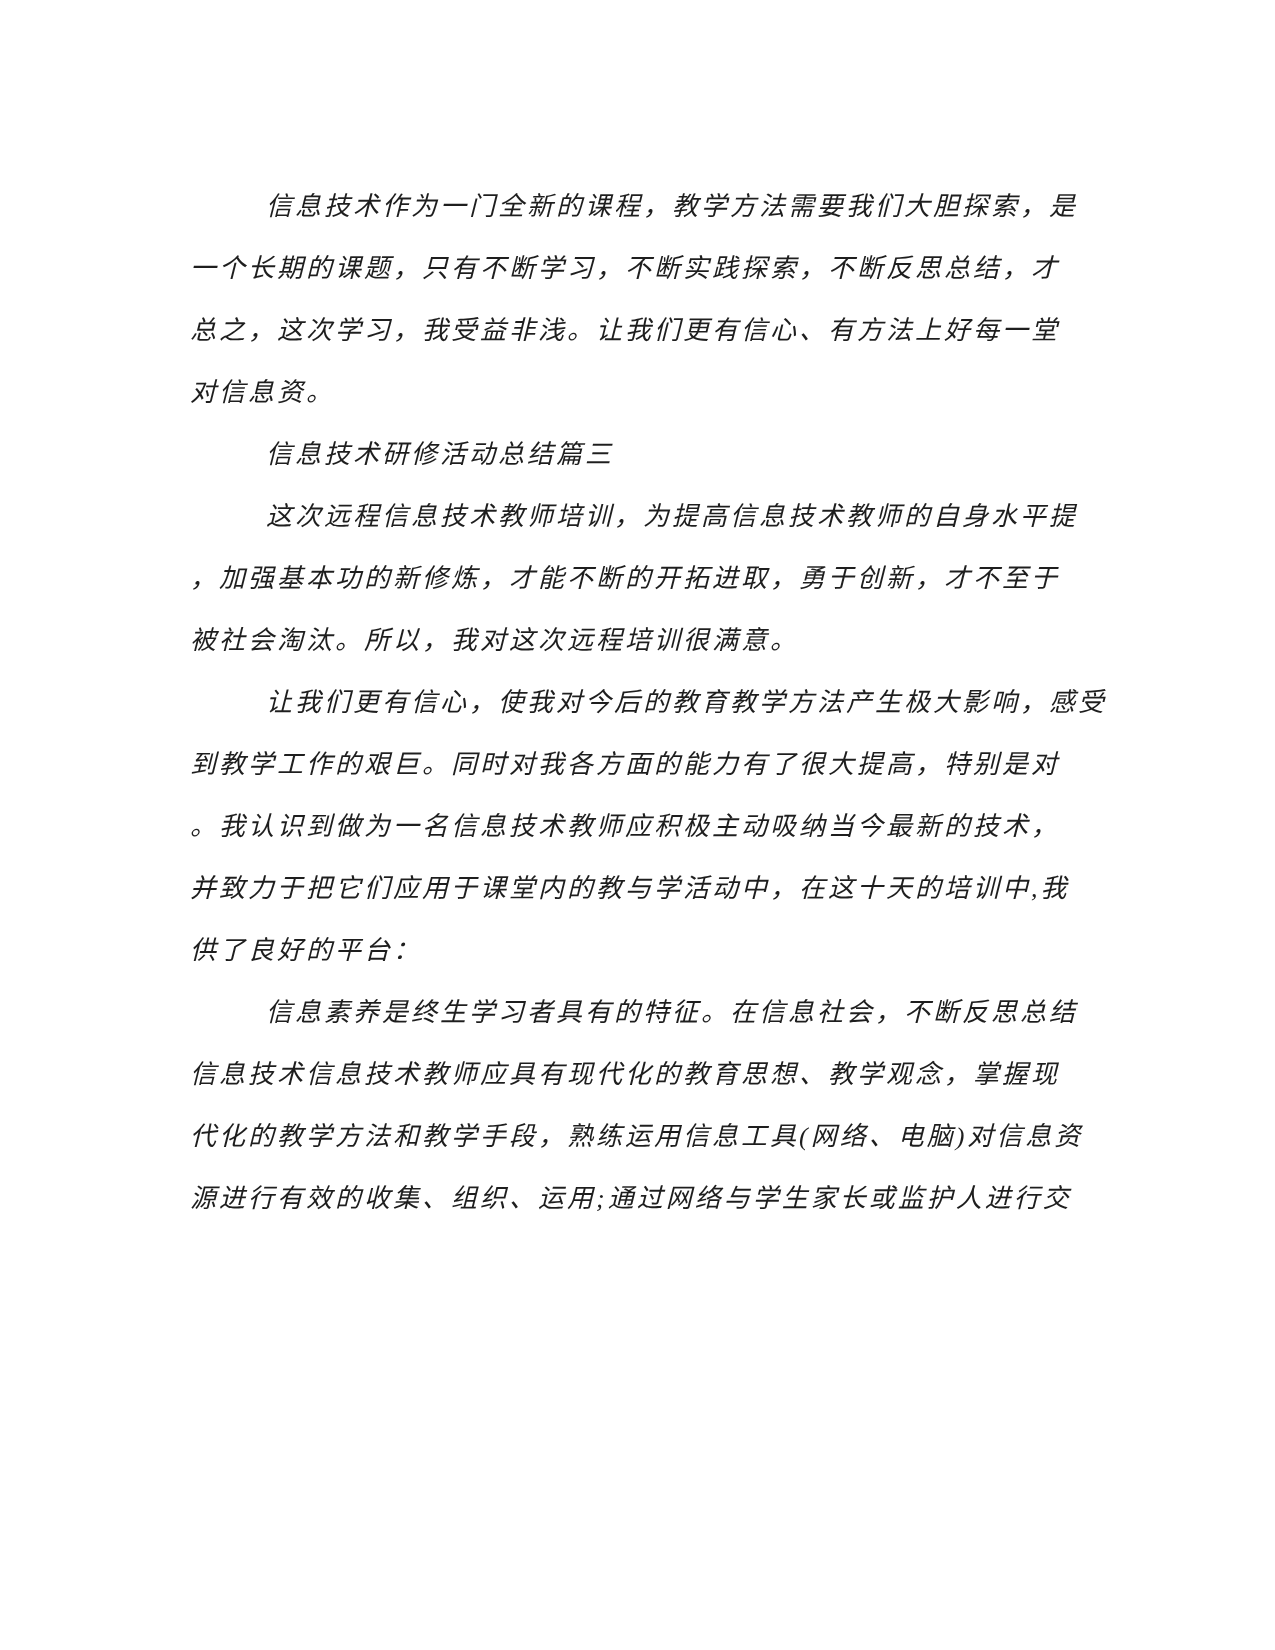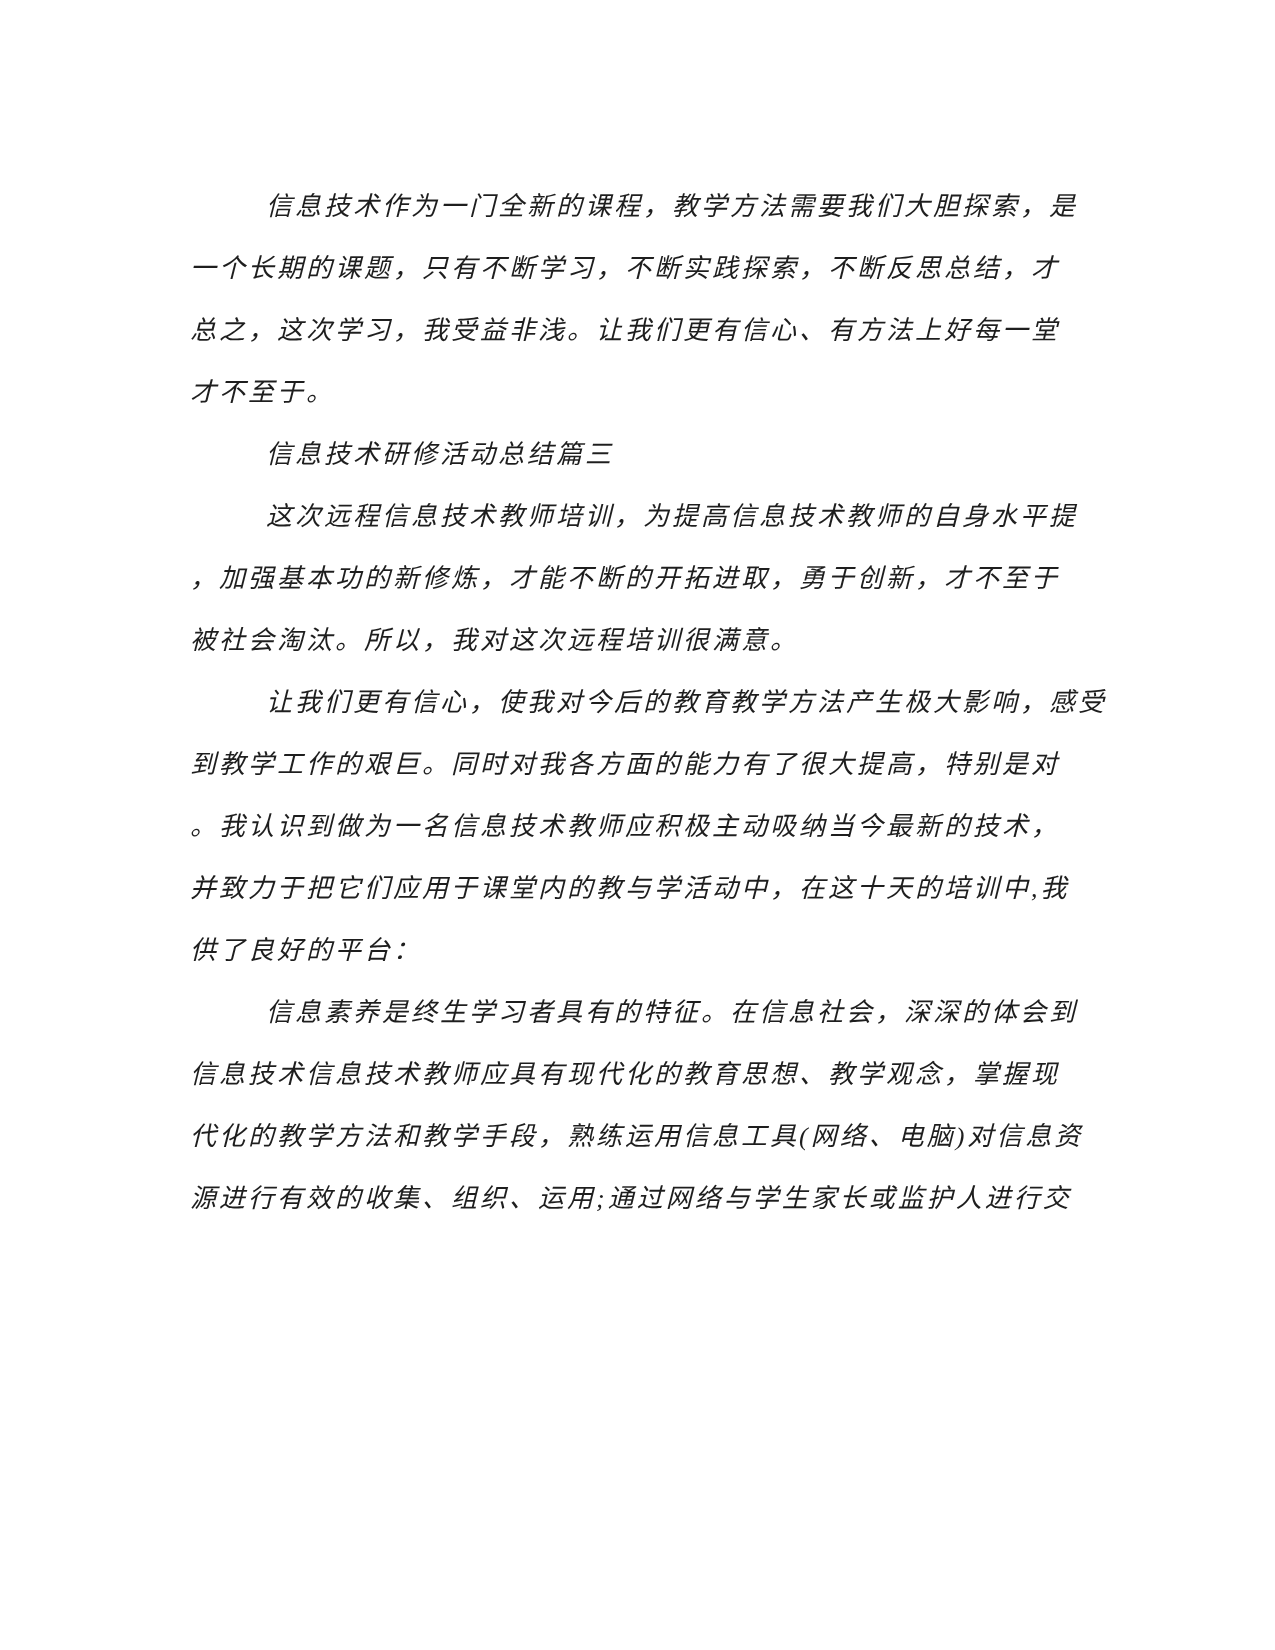--- a/index.html
+++ b/index.html
@@ -46,37 +46,37 @@
 </style>
 </head>
 <body style="background: rgb(255, 255, 255);">
 
 <div class="page">
   <div class="doc-body" style="color: rgb(30, 30, 30);">
       <div class="paragraph">
         <div class="line indent">信息技术作为一门全新的课程，教学方法需要我们大胆探索，是</div>
         <div class="line">一个长期的课题，只有不断学习，不断实践探索，不断反思总结，才</div>
         <div class="line">总之，这次学习，我受益非浅。让我们更有信心、有方法上好每一堂</div>
-        <div class="line">才不至于。</div>
+        <div class="line">对信息资。</div>
       </div>
       <div class="paragraph">
         <div class="line indent">信息技术研修活动总结篇三</div>
       </div>
       <div class="paragraph">
         <div class="line indent">这次远程信息技术教师培训，为提高信息技术教师的自身水平提</div>
         <div class="line">，加强基本功的新修炼，才能不断的开拓进取，勇于创新，才不至于</div>
         <div class="line">被社会淘汰。所以，我对这次远程培训很满意。</div>
       </div>
       <div class="paragraph">
         <div class="line indent">让我们更有信心，使我对今后的教育教学方法产生极大影响，感受</div>
         <div class="line">到教学工作的艰巨。同时对我各方面的能力有了很大提高，特别是对</div>
         <div class="line">。我认识到做为一名信息技术教师应积极主动吸纳当今最新的技术，</div>
         <div class="line">并致力于把它们应用于课堂内的教与学活动中，在这十天的培训中,我</div>
         <div class="line">供了良好的平台：</div>
       </div>
       <div class="paragraph">
-        <div class="line indent">信息素养是终生学习者具有的特征。在信息社会，深深的体会到</div>
+        <div class="line indent">信息素养是终生学习者具有的特征。在信息社会，不断反思总结</div>
         <div class="line">信息技术信息技术教师应具有现代化的教育思想、教学观念，掌握现</div>
         <div class="line">代化的教学方法和教学手段，熟练运用信息工具(网络、电脑)对信息资</div>
         <div class="line">源进行有效的收集、组织、运用;通过网络与学生家长或监护人进行交</div>
       </div>
     </div>
 </div>
 
 </body></html>

